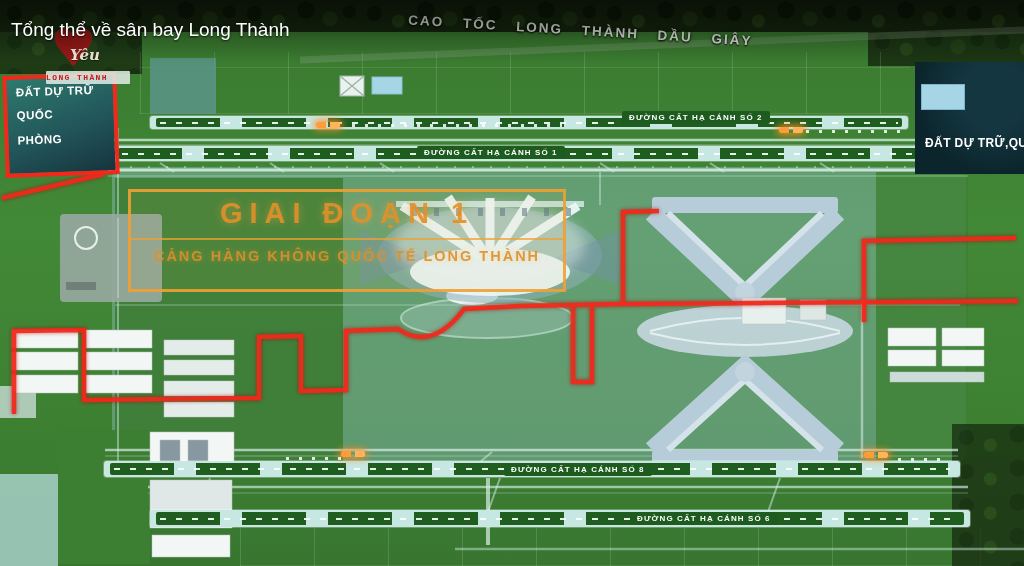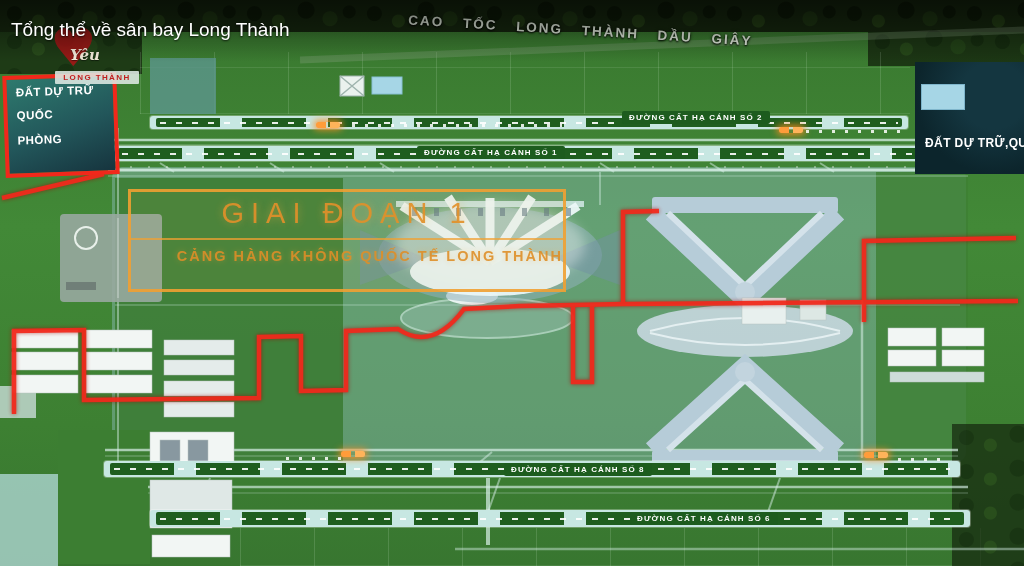--- a/index.html
+++ b/index.html
@@ -45,38 +45,38 @@
   .left-panel .l3{position:absolute;left:9px;top:55px;font-size:11.5px;letter-spacing:.5px;}
   .right-panel{left:915px;top:62px;width:112px;height:112px;
     background:radial-gradient(circle at 70% 30%,#143640 0 30%,#0c252c 70%),#0c252c;color:#fff;}
   .right-panel .lbl{position:absolute;left:10px;top:74px;font-size:12px;font-weight:bold;
     letter-spacing:.4px;white-space:nowrap;}
   .blue-rect{background:#a6d6e6;border:1px solid #7fb6cc;}
   
   .phase-box{left:128px;top:189px;width:432px;height:97px;border:3px solid rgba(240,160,50,.9);
     background:rgba(240,180,80,.07);}
   .phase-box .divider{position:absolute;left:0;right:0;top:46px;height:2px;background:rgba(240,160,50,.75);}
-  .phase-box .t{position:absolute;left:0;right:0;top:5px;text-align:center;font-size:29px;font-weight:normal;
+  .phase-box .t{position:absolute;left:0;right:0;top:5px;text-align:center;font-size:29px;font-weight:bold;
     letter-spacing:7px;color:#e2912a;opacity:.92;text-shadow:0 0 8px rgba(250,170,60,.5);}
-  .phase-box .s{position:absolute;left:0;right:0;top:56px;text-align:right;font-size:14.5px;font-weight:bold;
+  .phase-box .s{position:absolute;left:0;right:0;top:56px;text-align:center;font-size:14.5px;font-weight:bold;
     letter-spacing:2px;color:#df8f28;opacity:.9;text-shadow:0 0 6px rgba(250,170,60,.4);white-space:nowrap;}
   
   .highway{left:408px;top:24px;width:380px;transform:rotate(3.5deg);font-size:13.5px;font-weight:bold;
     color:#dfe8da;letter-spacing:2px;word-spacing:13px;text-shadow:0 1px 2px #000,0 0 4px rgba(0,0,0,.6);}
   .title{left:11px;top:3px;font-size:19px;color:#fff;font-weight:500;
     text-shadow:0 1px 2px rgba(0,0,0,.8);margin-top:16px;}
   
   .logo{left:40px;top:30px;width:96px;height:62px;}
   .logo .heart{position:absolute;left:10px;top:-12px;font-size:52px;color:#b31217;opacity:.8;
     font-family:"DejaVu Sans",sans-serif;}
   .logo .script{position:absolute;left:30px;top:16px;font-size:15px;font-style:italic;font-weight:bold;
     color:#f6ecdc;font-family:"DejaVu Serif",serif;text-shadow:0 1px 1px rgba(0,0,0,.5);}
-  .logo .banner{position:absolute;left:15px;top:41px;width:84px;height:13px;background:rgba(222,233,228,.88);
-    border-radius:1px;text-align:center;line-height:13px;font-size:8px;font-weight:800;color:#c01d1d;
-    letter-spacing:1.4px;}
+  .logo .banner{position:absolute;left:6px;top:41px;width:84px;height:13px;background:rgba(222,233,228,.88);
+    border-radius:1px;text-align:left;line-height:13px;font-size:8px;font-weight:800;color:#c01d1d;
+    letter-spacing:1.4px;font-family:Liberation Mono, monospace;}
 </style>
 </head>
 <body>
 
 <div class="frame">
   <div class="abs bg"></div>
 
   <div class="abs trees" style="left:0;top:0;width:1024px;height:32px"></div>
   <div class="abs trees" style="left:0;top:28px;width:142px;height:46px;opacity:.75"></div>
   <div class="abs trees" style="left:868px;top:28px;width:156px;height:38px;opacity:.8"></div>

